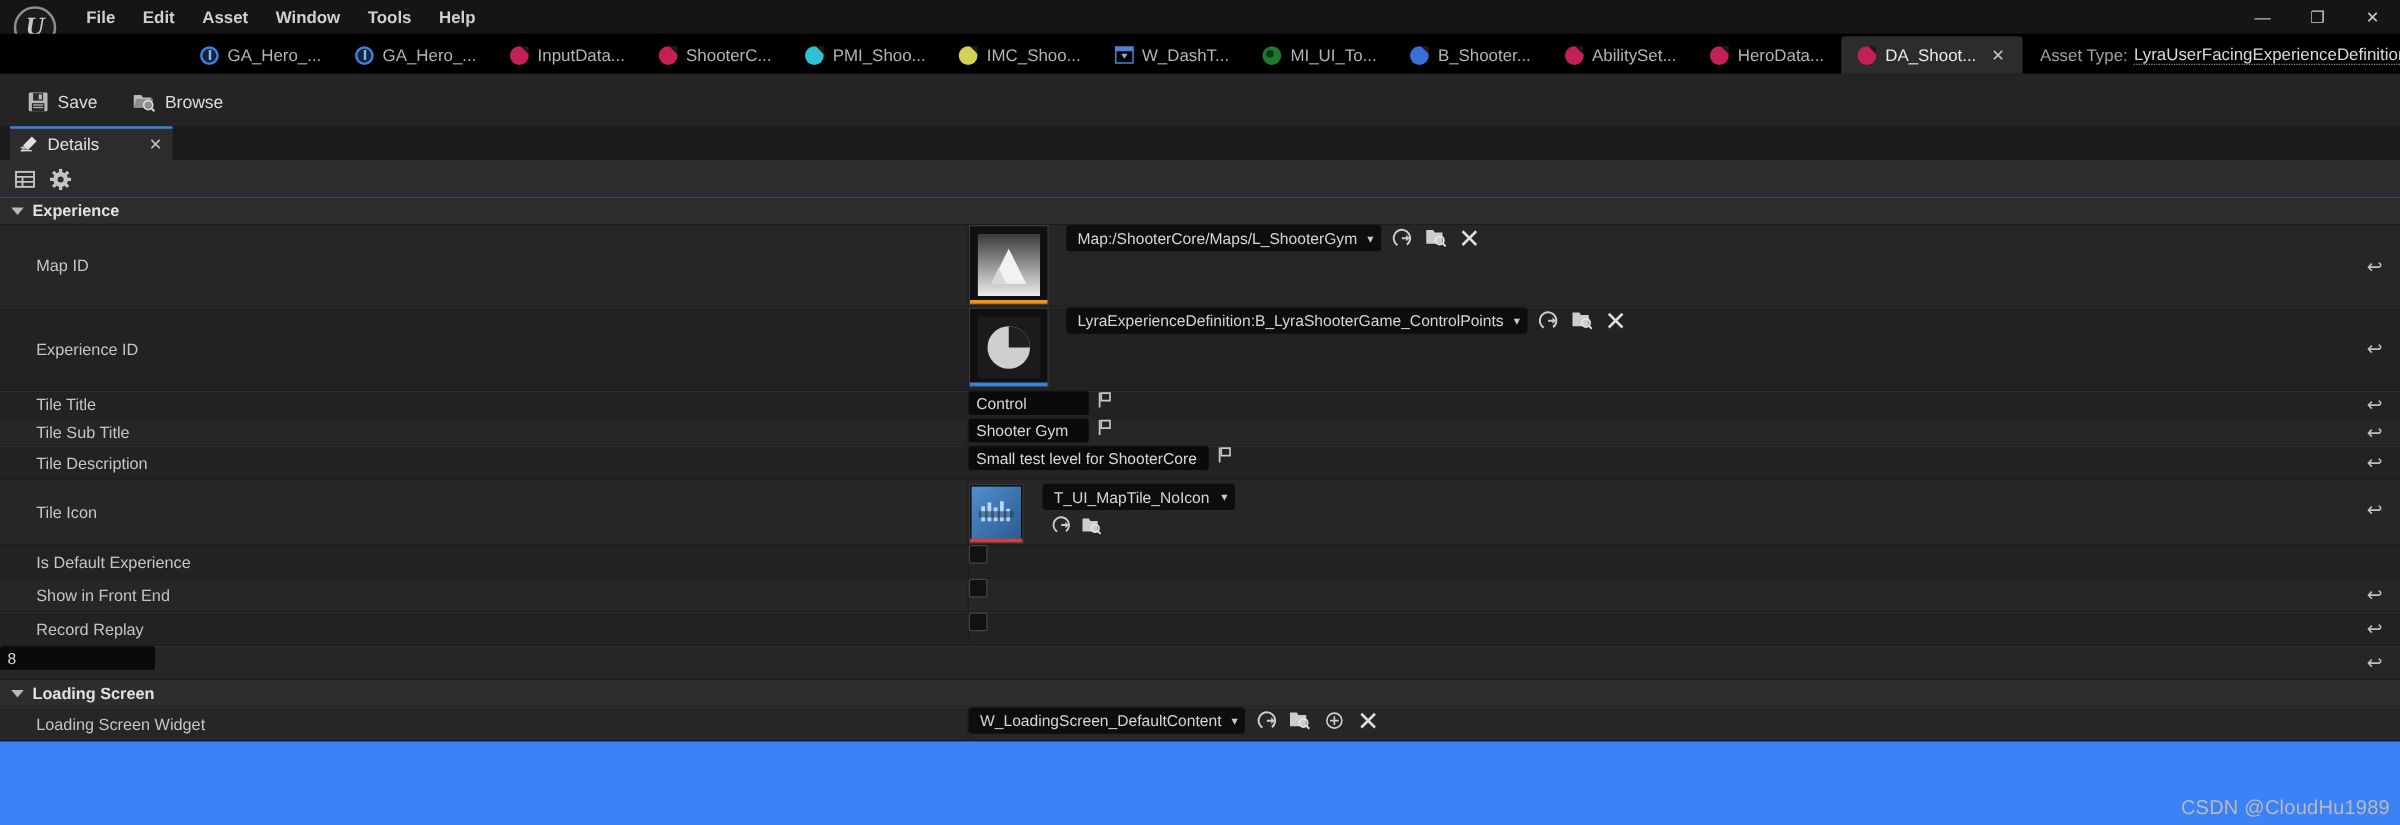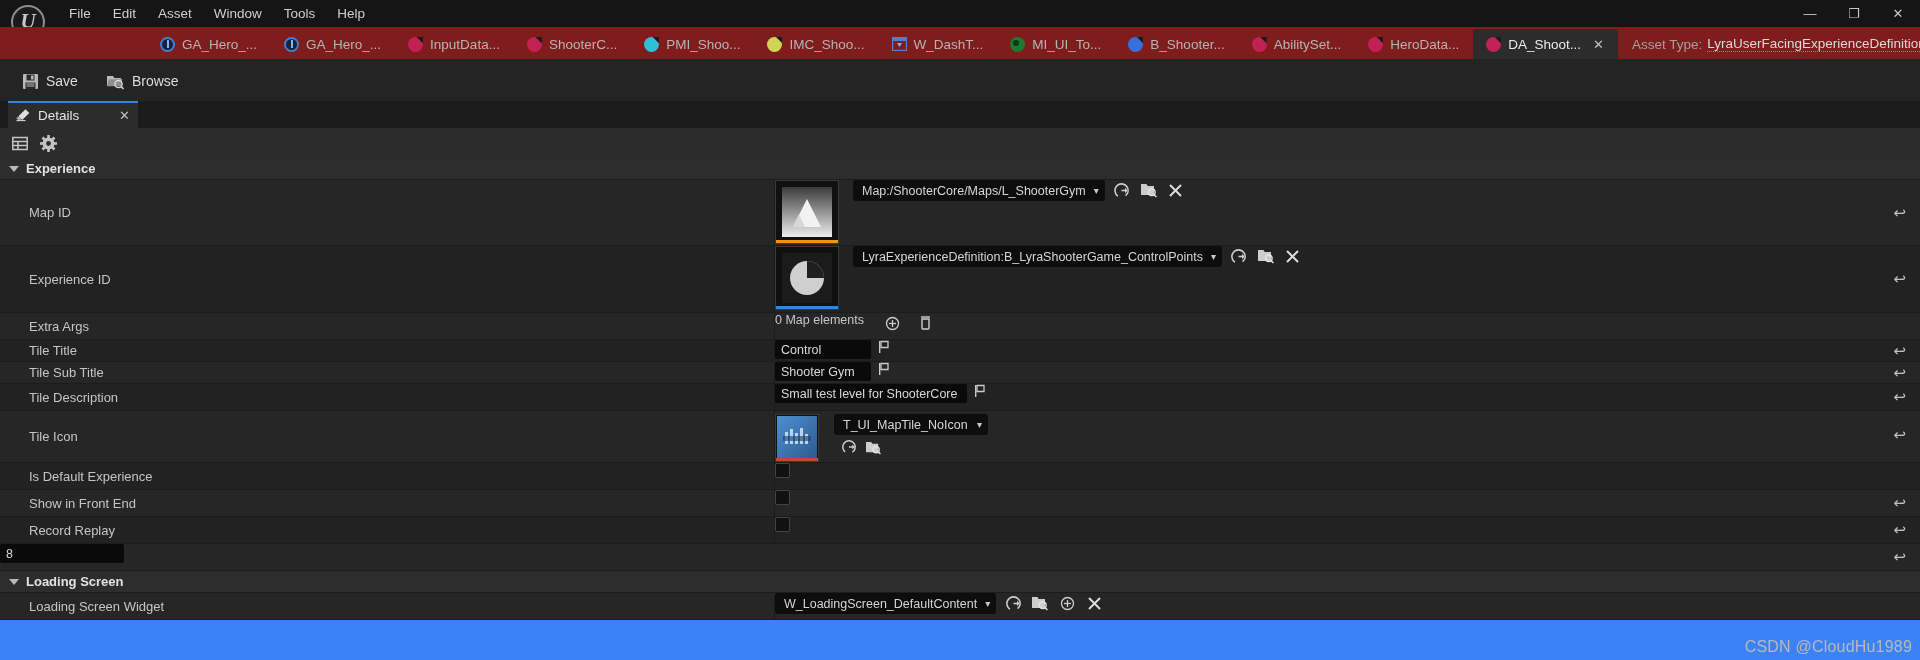--- a/index.html
+++ b/index.html
@@ -31,35 +31,35 @@
     line-height: 43px; text-align: center;
     font-family: "Liberation Serif", serif;
     font-size: 21px; color: #c9c9c9; font-style: italic; font-weight: bold;
   }
   .menubar {
     position: absolute; left: 58px; top: 0px; height: 27px;
     display: flex; align-items: center;
   }
   .menubar .mi {
     padding: 0 11px; height: 27px; line-height: 27px;
-    font-size: 13.5px; color: #cfcfcf; cursor: default;
+    font-size: 13.5px; color: #cfcfcf; cursor: default; font-weight: bold;
   }
 
   .wincontrols {
     position: absolute; right: 0; top: 0; height: 27px; display: flex;
   }
   .wincontrols div {
     width: 44px; height: 27px; display: flex; align-items: center; justify-content: center;
     color: #c8c8c8; font-size: 13px;
   }
 
   
   .tabstrip {
     position: absolute; top: 27px; left: 0; width: 1920px; height: 32px;
-    background: #7f1d1d;
+    background: #000000;
     display: flex; align-items: flex-end;
   }
   .tab {
     height: 30px; display: flex; align-items: center; gap: 7px;
     padding: 0 14px 0 13px; font-size: 13.5px; color: #b4b4b4;
     white-space: nowrap; cursor: default;
     border-radius: 3px 3px 0 0;
   }
   .tab.active {
     background: #2c2c2c; color: #eaeaea;
@@ -472,39 +472,20 @@
       <div class="icbtn">
         <svg width="15" height="15" viewBox="0 0 15 15">
             <line x1="2" y1="2" x2="13" y2="13" stroke="#dedede" stroke-width="2"></line>
             <line x1="13" y1="2" x2="2" y2="13" stroke="#dedede" stroke-width="2"></line>
           </svg>
       </div>
       <span class="reset-arrow">↩</span>
     </div>
   </div>
 
-  <div class="prow" style="height:27px">
-    <div class="plabel">Extra Args</div>
-    <div class="pvalue" style="padding-left:0">
-      <span class="maptext">0 Map elements</span>
-      <div class="icbtn" style="margin-left:12px">
-        <svg width="15" height="15" viewBox="0 0 15 15">
-            <circle cx="7.5" cy="7.5" r="6" fill="none" stroke="#cfcfcf" stroke-width="1.3"></circle>
-            <line x1="7.5" y1="4" x2="7.5" y2="11" stroke="#cfcfcf" stroke-width="1.3"></line>
-            <line x1="4" y1="7.5" x2="11" y2="7.5" stroke="#cfcfcf" stroke-width="1.3"></line>
-          </svg>
-      </div>
-      <div class="icbtn" style="margin-left:6px">
-        <svg width="15" height="16" viewBox="0 0 15 16">
-            <line x1="3" y1="2" x2="12" y2="2" stroke="#cfcfcf" stroke-width="1.4"></line>
-            <path d="M4 4 h7 v9 a1 1 0 0 1 -1 1 h-5 a1 1 0 0 1 -1 -1 Z" fill="none" stroke="#cfcfcf" stroke-width="1.4"></path>
-          </svg>
-      </div>
-    </div>
-  </div>
 
   <div class="prow alt" style="height:22px">
     <div class="plabel">Tile Title</div>
     <div class="pvalue">
       <div class="textbox" style="width:96px">
         <span>Control</span>
       </div>
       <span>
         <svg width="13" height="14" viewBox="0 0 13 14">
             <rect x="1" y="1" width="1.4" height="12" fill="#c9c9c9"></rect>

